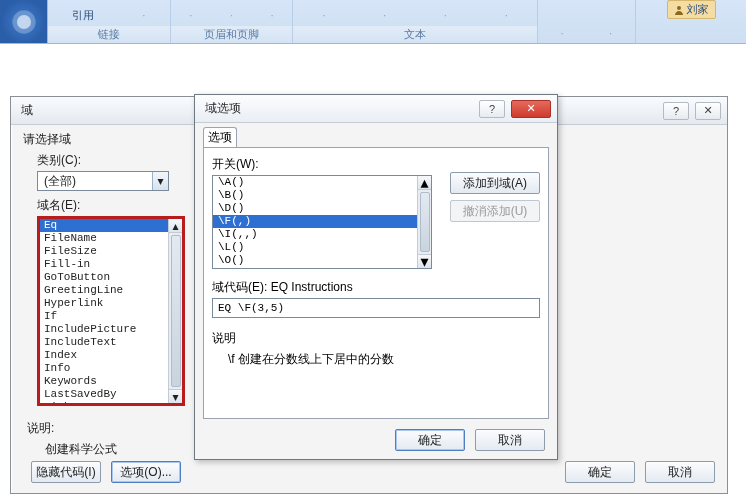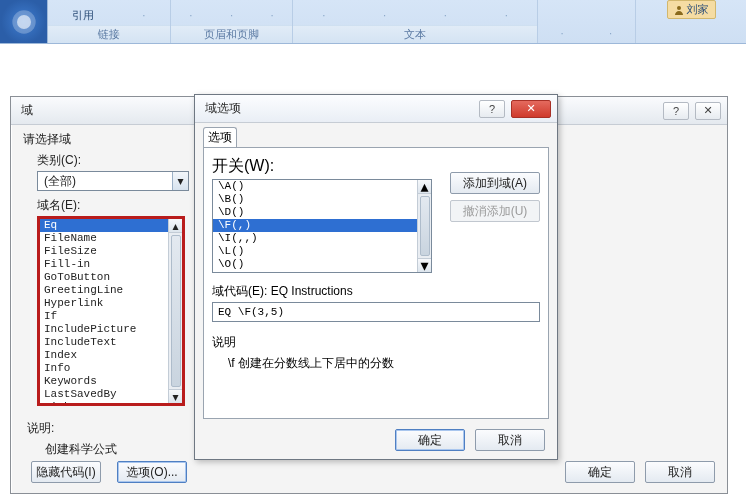--- a/index.html
+++ b/index.html
@@ -21,49 +21,49 @@
   
   .dlg-main { position:absolute; left:10px; top:52px; width:718px; height:398px; border:1px solid #8a8f96; background:#f4f4f4; box-shadow:1px 1px 0 #fff inset;}
   .dlg-main .titlebar, .dlg-sub .titlebar { height:28px; background:linear-gradient(#fafbfd,#e4e9ef); border-bottom:1px solid #c6ccd4; display:flex; align-items:center; justify-content:space-between; padding:0 6px 0 10px; font-size:12px; color:#2b2b2b;}
   .tbtns{display:flex; gap:6px;}
   .tbtn{min-width:26px;height:18px;border:1px solid #b4bac3;background:linear-gradient(#fff,#e7ebf0);border-radius:2px;display:flex;align-items:center;justify-content:center;font-size:11px;color:#444;}
   .tbtn.red{background:linear-gradient(#e46a5e,#cf3a2c);border-color:#a83026;color:#fff;}
 
   .dlg-main .content{padding:6px 12px 10px 12px; font-size:12px; color:#222;}
   .sect-title{margin:0 0 4px 0;}
   .fld-label{margin:2px 0 2px 14px;}
-  .combo{display:inline-flex;align-items:center;width:152px;height:20px;border:1px solid #7a8a9b;background:#fff;margin-left:14px;margin-bottom:4px;}
+  .combo{display:inline-flex;align-items:center;width:132px;height:20px;border:1px solid #7a8a9b;background:#fff;margin-left:14px;margin-bottom:4px;}
   .combo span{flex:1;padding:0 6px;font-size:12px;}
   .combo .arrow{width:16px;height:100%;border-left:1px solid #9bb0c6;background:linear-gradient(#f2f6fa,#d7e3ef);display:flex;align-items:center;justify-content:center;}
 
   .listwrap{position:relative; margin-left:14px;width:148px;height:190px;border:3px solid #b91c1c;background:#fff;overflow:hidden;}
   .listwrap .items{position:absolute;left:0;top:0;right:14px;bottom:0;overflow:hidden;}
   .listwrap .sbar{position:absolute;right:0;top:0;bottom:0;width:14px;background:#e9edf2;border-left:1px solid #c3ccd6;display:flex;flex-direction:column;justify-content:space-between;align-items:center;}
   .sbar .arr{height:14px;width:100%;display:flex;align-items:center;justify-content:center;background:linear-gradient(#f6f8fb,#dde5ed);border-bottom:1px solid #c3ccd6;}
   .sbar .arr.bot{border-bottom:none;border-top:1px solid #c3ccd6;}
   .sbar .thumb{flex:1;width:10px;margin:2px 0;background:linear-gradient(#e3e9f0,#c9d4df);border:1px solid #aebccb;border-radius:2px;}
   .listwrap .it{font-family:"Courier New",monospace;font-size:11px;line-height:13px;padding:0 4px;white-space:nowrap;}
   .listwrap .it.sel{background:#2e6fd2;color:#fff;}
 
   .desc-label{margin:14px 0 4px 4px;}
   .desc-text{margin-left:22px;}
 
   .main-buttons{position:absolute;right:12px;bottom:10px;display:flex;gap:10px;}
-  .left-buttons{position:absolute;left:20px;bottom:10px;display:flex;gap:16px;border-radius:10px;}
+  .left-buttons{position:absolute;left:20px;bottom:10px;display:flex;gap:10px;border-radius:10px;}
   .wbtn{min-width:70px;height:22px;border:1px solid #8e9bab;background:linear-gradient(#fbfcfe,#e4eaf1);font-size:12px;display:flex;align-items:center;justify-content:center;border-radius:2px;color:#222;}
   .wbtn.default{border-color:#4f7fc2;box-shadow:0 0 0 1px #a9c6ee inset;}
 
   
   .dlg-sub { position:absolute; left:194px; top:50px; width:364px; height:366px; border:1px solid #6e7782; background:#f4f4f4; box-shadow:2px 2px 6px rgba(0,0,0,.25);}
   .dlg-sub .titlebar{background:linear-gradient(#fcfdff,#e9eef5);}
   .tabrow{display:flex;align-items:flex-end;height:24px;padding-left:8px;background:#f4f4f4;}
   .tab{border:1px solid #9aa4b0;border-bottom:none;background:#fff;height:20px;padding:0 4px;font-size:12px;line-height:19px;border-radius:3px 3px 0 0;margin-right:2px;}
   .tabpane{border:1px solid #9aa4b0;margin:0 8px 8px 8px;background:#fff;height:calc(100% - 24px - 40px - 28px);position:relative;padding:8px;}
 
-  .sublab{font-size:16px;margin:0 0 2px 0;}
+  .sublab{font-size:12px;margin:0 0 2px 0;}
   .swlist{height:94px;width:220px;border:1px solid #7a8a9b;background:#fff;position:relative;overflow:hidden;}
   .swlist .items{position:absolute;left:0;top:0;right:14px;bottom:0;}
   .swlist .it{font-family:"Courier New",monospace;font-size:11px;line-height:13px;padding:0 5px;}
   .swlist .it.sel{background:#2e6fd2;color:#fff;}
   .swlist .sbar{position:absolute;right:0;top:0;bottom:0;width:14px;background:#e9edf2;border-left:1px solid #c3ccd6;display:flex;flex-direction:column;justify-content:space-between;align-items:center;}
 
   .side-btns{position:absolute;right:8px;top:24px;display:flex;flex-direction:column;gap:6px;}
   .side-btns .wbtn{min-width:90px;}
   .wbtn.disabled{color:#9a9a9a;border-color:#c1c7cf;background:#f2f4f6;}
 

